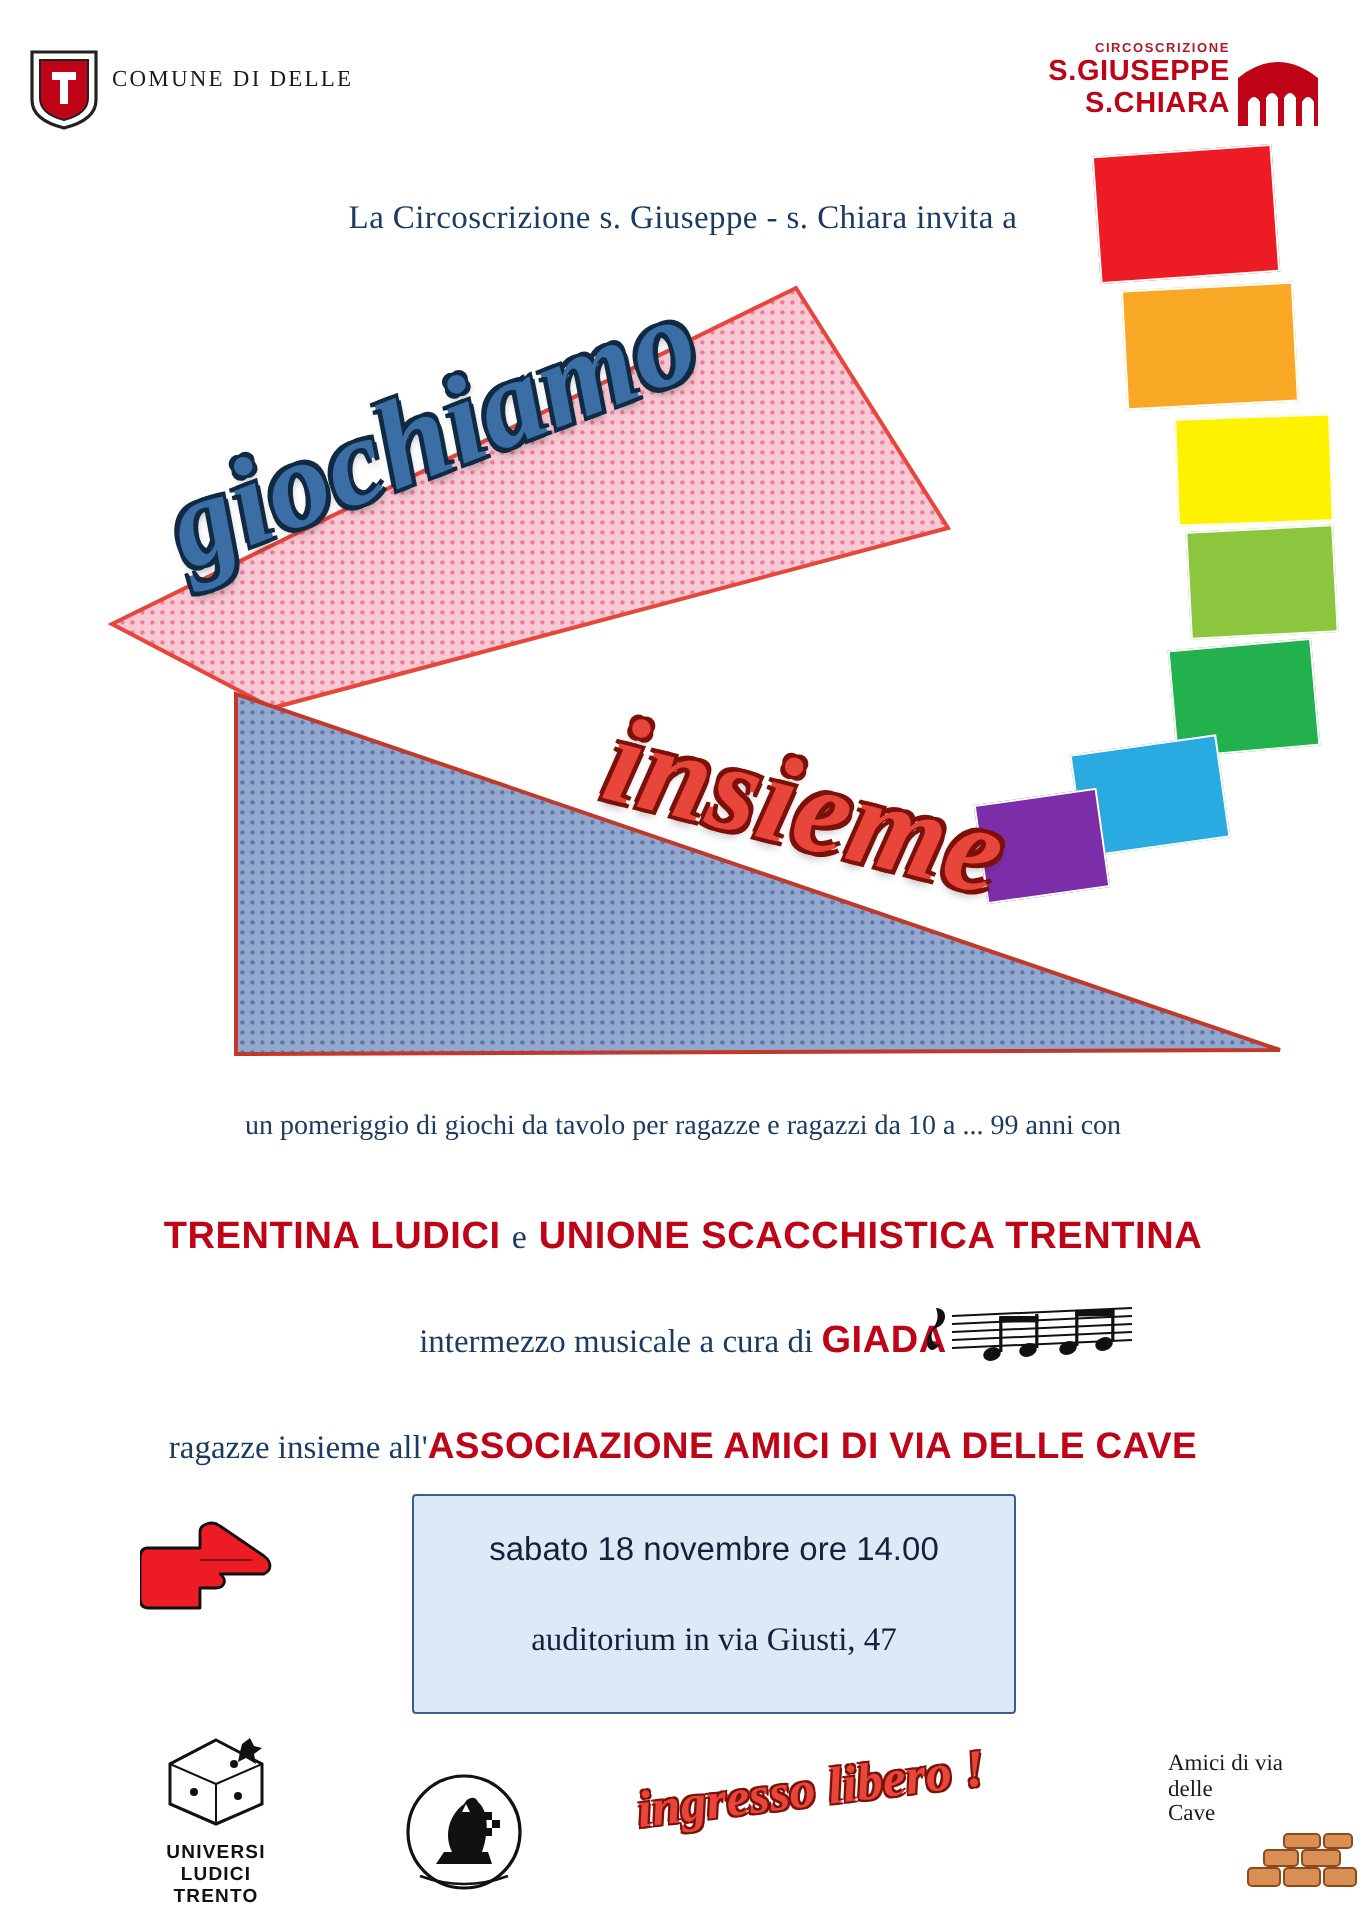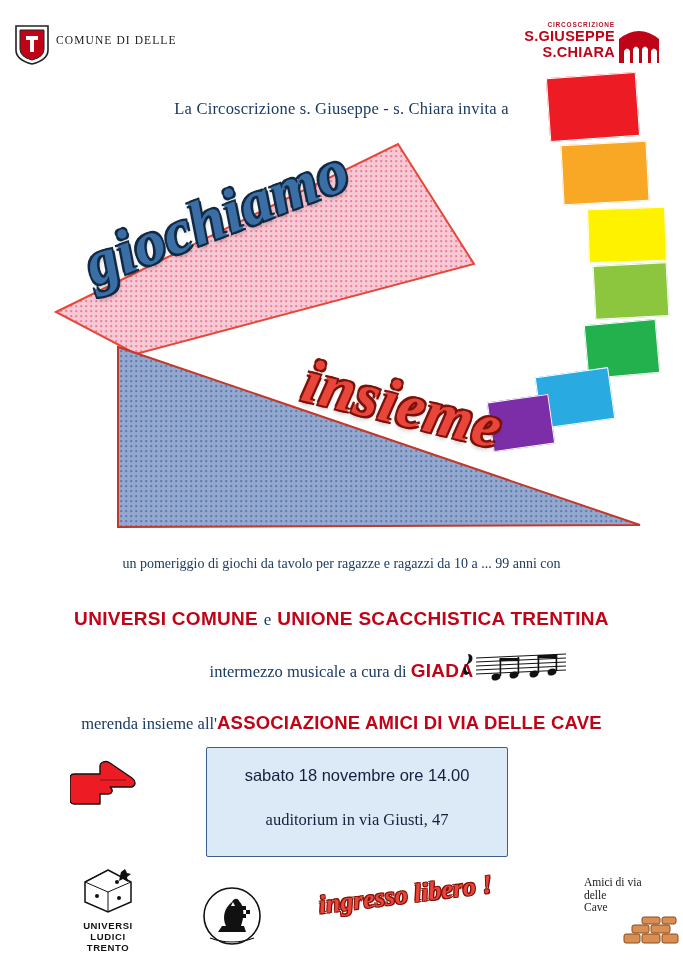--- a/index.html
+++ b/index.html
@@ -359,21 +359,21 @@
       <polygon points="18,192 18,12 540,190" fill="url(#dotsBlue)" stroke="#c1392b" stroke-width="2"></polygon>
     </svg>
   </div>
 
   <div class="word-giochiamo">giochiamo</div>
   <div class="word-insieme">insieme</div>
 
   <div class="subtitle">un pomeriggio di giochi da tavolo per ragazze e ragazzi da 10 a ... 99 anni con</div>
 
   <div class="partners">
-    <span>UNIVERSI COMUNE</span>
+    <span>TRENTINA LUDICI</span>
     <span class="conj">e</span>
     <span>UNIONE SCACCHISTICA TRENTINA</span>
   </div>
 
   <div class="music-line">
     <span>intermezzo musicale a cura di</span>
     <span class="giada">GIADA</span>
   </div>
   <div class="music-notes">
     <svg width="110" height="38" viewBox="0 0 110 38">
@@ -394,21 +394,21 @@
         <ellipse cx="72" cy="24" rx="4.5" ry="3.3" transform="rotate(-18 72 24)"></ellipse>
         <rect x="75.6" y="6" width="1.6" height="17"></rect>
         <ellipse cx="90" cy="22" rx="4.5" ry="3.3" transform="rotate(-18 90 22)"></ellipse>
         <rect x="93.6" y="4" width="1.6" height="17"></rect>
         <rect x="75.6" y="5" width="19.6" height="3.2"></rect>
       </g>
     </svg>
   </div>
 
   <div class="merenda-line">
-    <span>merenda insieme all'</span><span class="assoc">ASSOCIAZIONE AMICI DI VIA DELLE CAVE</span>
+    <span>ragazze insieme all'</span><span class="assoc">ASSOCIAZIONE AMICI DI VIA DELLE CAVE</span>
   </div>
 
   <div class="hand">
     <svg width="96" height="58" viewBox="0 0 96 58">
       <path d="M4,14 L30,14 L30,6 C30,2 36,0 40,3 L62,18 C66,21 66,25 62,27 L40,27 C44,30 42,34 38,34 L30,34 L30,44 L4,44 C1,44 0,42 0,39 L0,19 C0,16 1,14 4,14 Z" fill="#ed1c24" stroke="#111" stroke-width="1.4" stroke-linejoin="round"></path>
       <path d="M30,20 L56,20" stroke="#111" stroke-width="1" fill="none" opacity="0.5"></path>
     </svg>
   </div>
 
   <div class="info-box">

